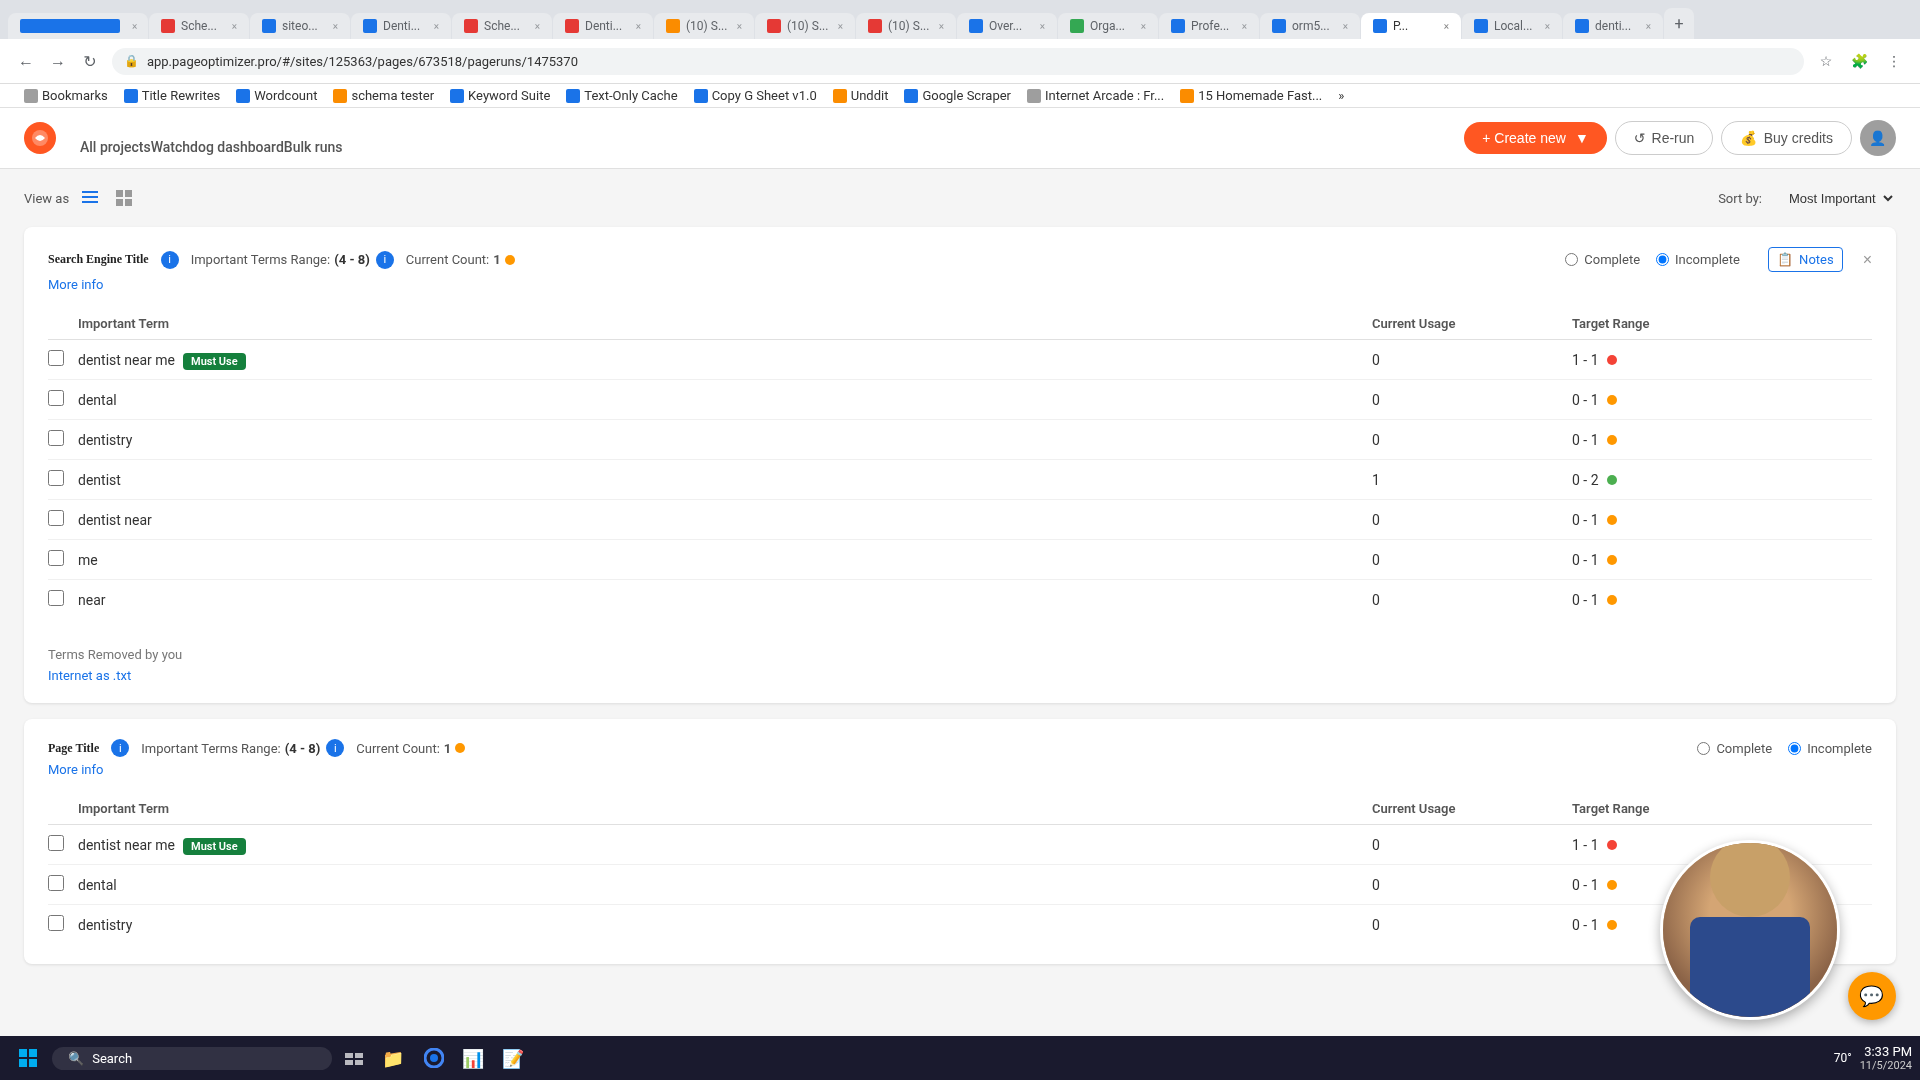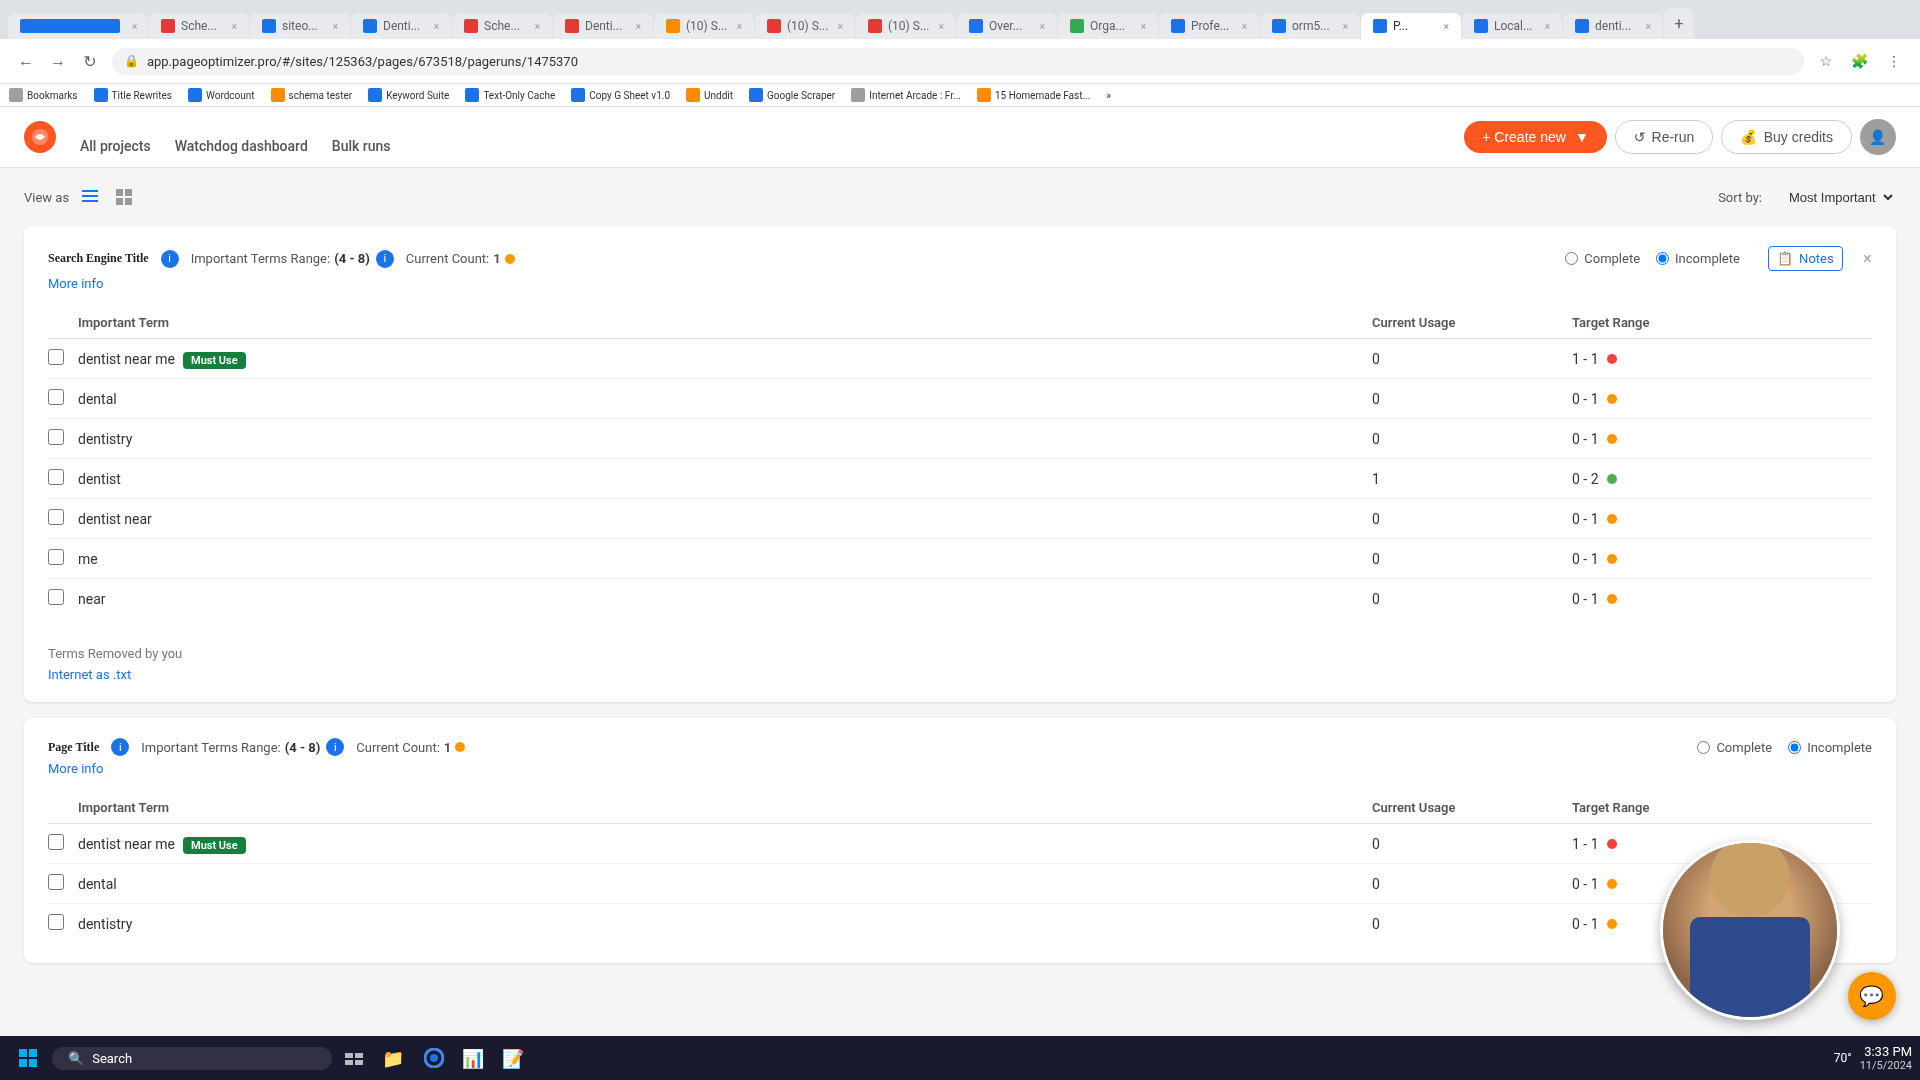--- a/index.html
+++ b/index.html
@@ -20,31 +20,31 @@
     
     .browser-toolbar { background: #fff; padding: 8px 12px; display: flex; align-items: center; gap: 8px; border-bottom: 1px solid #ddd; }
     .nav-buttons { display: flex; gap: 4px; }
     .nav-btn { background: none; border: none; cursor: pointer; padding: 4px; border-radius: 50%; color: #5f6368; font-size: 16px; display: flex; align-items: center; justify-content: center; width: 28px; height: 28px; }
     .address-bar { flex: 1; display: flex; align-items: center; background: #f1f3f4; border-radius: 20px; padding: 6px 12px; gap: 8px; font-size: 13px; color: #333; }
     .address-bar .lock-icon { color: #5f6368; font-size: 12px; }
     .toolbar-icons { display: flex; gap: 6px; align-items: center; }
     .toolbar-icon { width: 28px; height: 28px; display: flex; align-items: center; justify-content: center; border-radius: 50%; cursor: pointer; font-size: 14px; color: #5f6368; }
 
     
-    .bookmarks-bar { background: #fff; padding: 4px 9px; display: flex; align-items: center; gap: 16px; border-bottom: 1px solid #e0e0e0; font-size: 10px; color: #333; overflow: hidden; }
+    .bookmarks-bar { background: #fff; padding: 4px 24px; display: flex; align-items: center; gap: 16px; border-bottom: 1px solid #e0e0e0; font-size: 13px; color: #333; overflow: hidden; }
     .bookmark-item { display: flex; align-items: center; gap: 4px; cursor: pointer; white-space: nowrap; color: #333; }
     .bookmark-favicon { width: 14px; height: 14px; border-radius: 2px; flex-shrink: 0; }
     .bookmark-favicon.blue { background: #1a73e8; }
     .bookmark-favicon.orange { background: #fb8c00; }
     .bookmark-favicon.gray { background: #9e9e9e; }
 
     
     .app-header { background: #fff; padding: 12px 24px; display: flex; align-items: center; gap: 24px; border-bottom: 1px solid #e0e0e0; }
     .app-logo { width: 32px; height: 32px; background: #ff5722; border-radius: 50%; display: flex; align-items: center; justify-content: center; color: white; font-weight: bold; font-size: 14px; }
-    .app-nav { display: flex; gap: 24px; align-items: center; margin-top: 17px; }
+    .app-nav { display: flex; align-items: center; margin-top: 17px; }
     .app-nav-item { color: #555; cursor: pointer; font-size: 14px; font-weight: 500; }
     .btn-create { background: #ff5722; color: white; border: none; border-radius: 20px; padding: 8px 18px; cursor: pointer; font-size: 14px; font-weight: 500; display: flex; align-items: flex-start; gap: 9px; }
     .btn-rerun { background: #fff; color: #555; border: 1px solid #ccc; border-radius: 20px; padding: 8px 18px; cursor: pointer; font-size: 14px; display: flex; align-items: center; gap: 6px; }
     .btn-credits { background: #fff; color: #555; border: 1px solid #ccc; border-radius: 20px; padding: 8px 18px; cursor: pointer; font-size: 14px; display: flex; align-items: center; gap: 6px; }
     .user-avatar { width: 36px; height: 36px; background: #9e9e9e; border-radius: 50%; display: flex; align-items: center; justify-content: center; color: white; font-size: 14px; cursor: pointer; }
 
     
     .main-content { padding: 16px 24px; background: #f5f5f5; min-height: calc(100vh - 200px); }
     .view-controls { display: flex; align-items: center; justify-content: space-between; margin-bottom: 16px; }
     .view-as { display: flex; align-items: center; gap: 8px; font-size: 13px; color: #555; }

